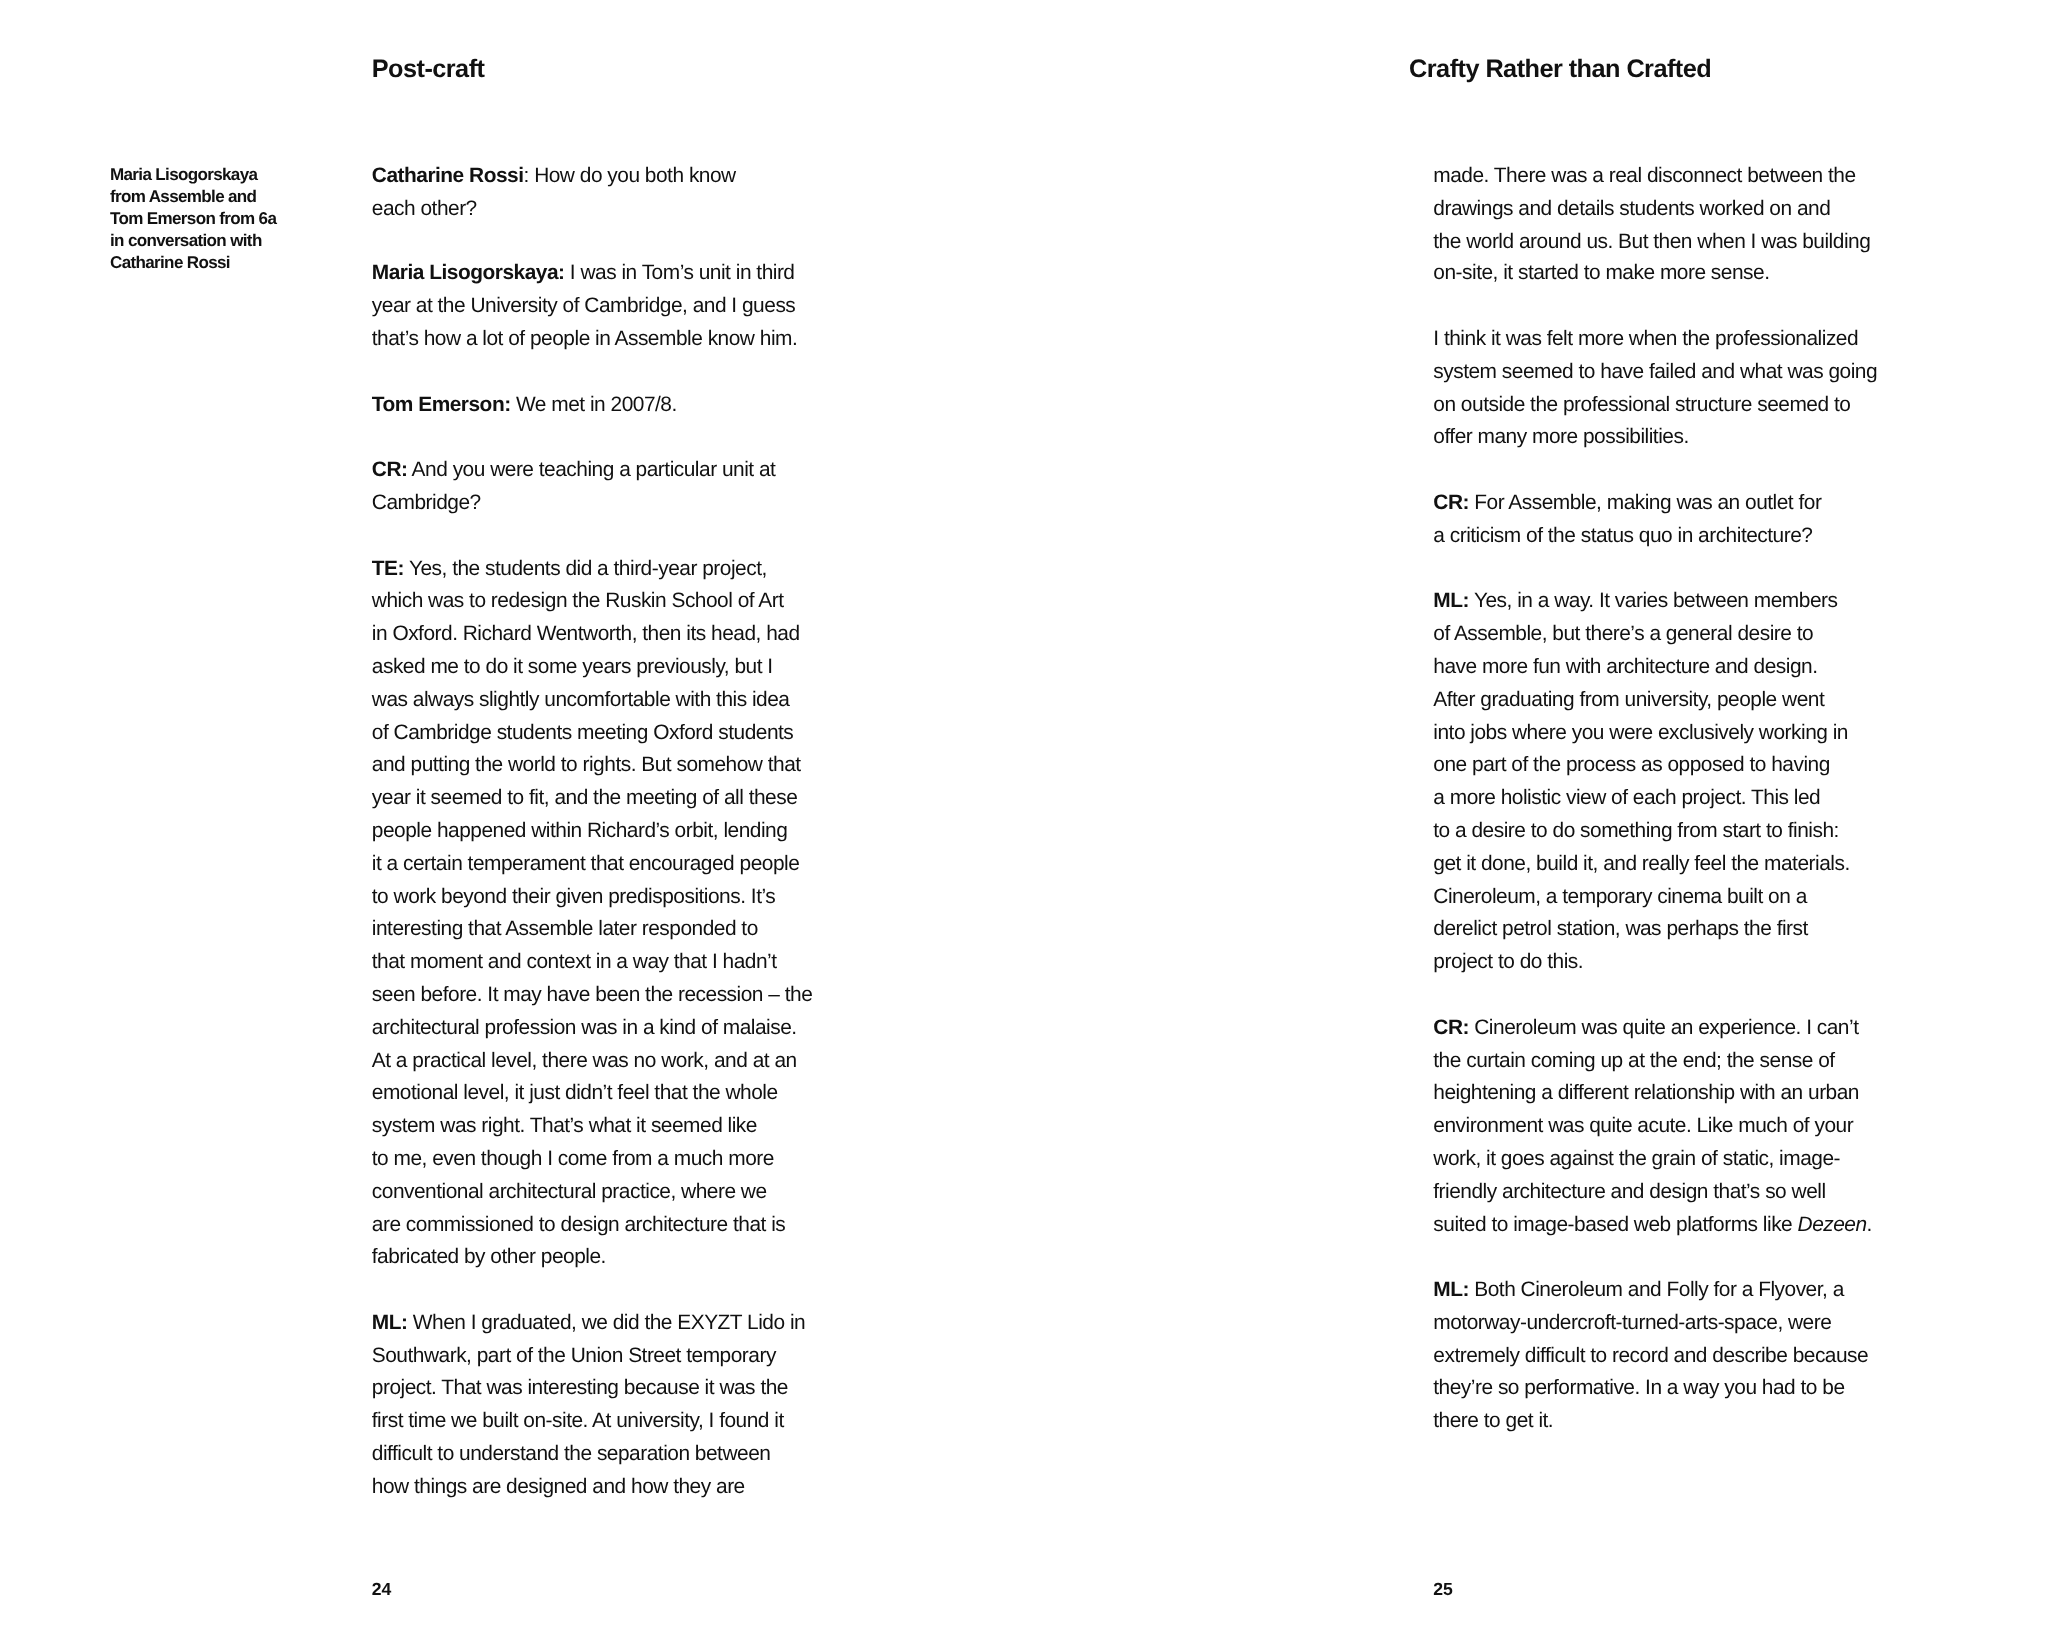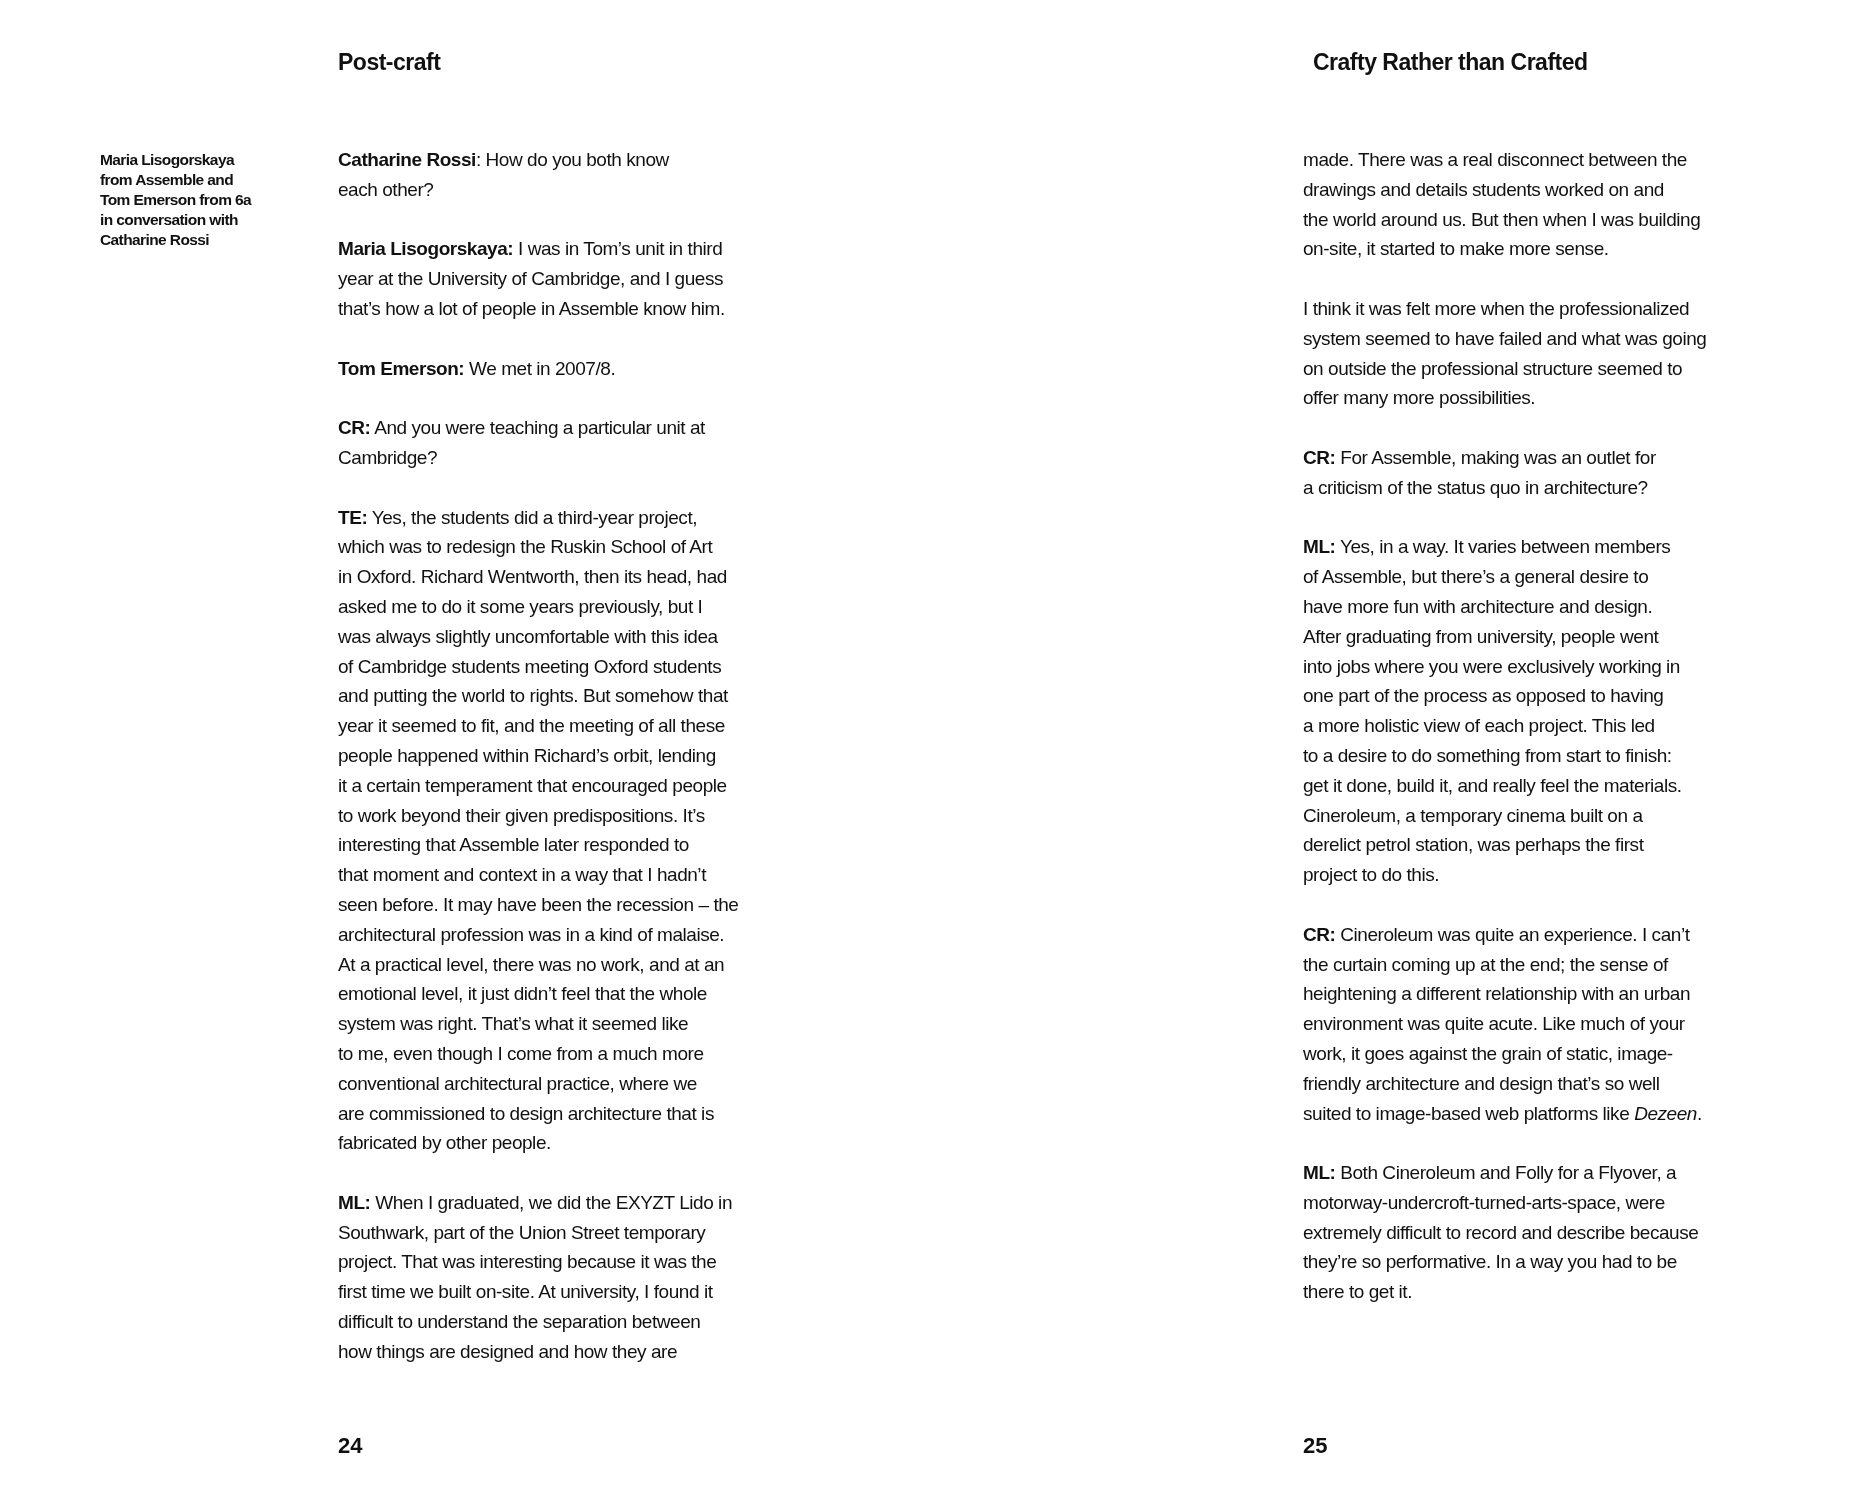--- a/index.html
+++ b/index.html
@@ -5,21 +5,21 @@
   html, body { margin: 0; padding: 0; background: #ffffff; }
   body {
     width: 1875px; height: 1500px; position: relative; overflow: hidden;
     font-family: "Liberation Sans", sans-serif; color: #111111;
   }
   .running-head {
     position: absolute; top: 48px; font-size: 23px; font-weight: bold;
     letter-spacing: -0.5px; line-height: 28px;
   }
   .page-number {
-    position: absolute; top: 1432px; font-size: 22px; font-weight: bold; line-height: 28px;
+    position: absolute; top: 1432px; font-size: 16px; font-weight: bold; line-height: 28px;
   }
   .sidebar {
     position: absolute; left: 52px; top: 150px; width: 200px;
     font-size: 15.5px; font-weight: bold; line-height: 20px; letter-spacing: -0.6px;
   }
   .sidebar span { display: block; margin-left: 48px; }
   .column {
     position: absolute; top: 145px; width: 560px;
     font-size: 19px; line-height: 29.8px; letter-spacing: -0.45px;
   }
@@ -96,21 +96,21 @@
       <span class="line">first time we built on-site. At university, I found it</span>
       <span class="line">difficult to understand the separation between</span>
       <span class="line">how things are designed and how they are</span>
     </div>
   </div>
 
   <div class="page-number" style="left:338px;">24</div>
 </div>
 
 <div>
-  <div class="running-head" style="left:1313px;">Crafty Rather than Crafted</div>
+  <div class="running-head" style="left:1281px;">Crafty Rather than Crafted</div>
 
   <div class="column" style="left:1303px;">
 
     <div class="para">
       <span class="line">made. There was a real disconnect between the</span>
       <span class="line">drawings and details students worked on and</span>
       <span class="line">the world around us. But then when I was building</span>
       <span class="line">on-site, it started to make more sense.</span>
     </div>
 

